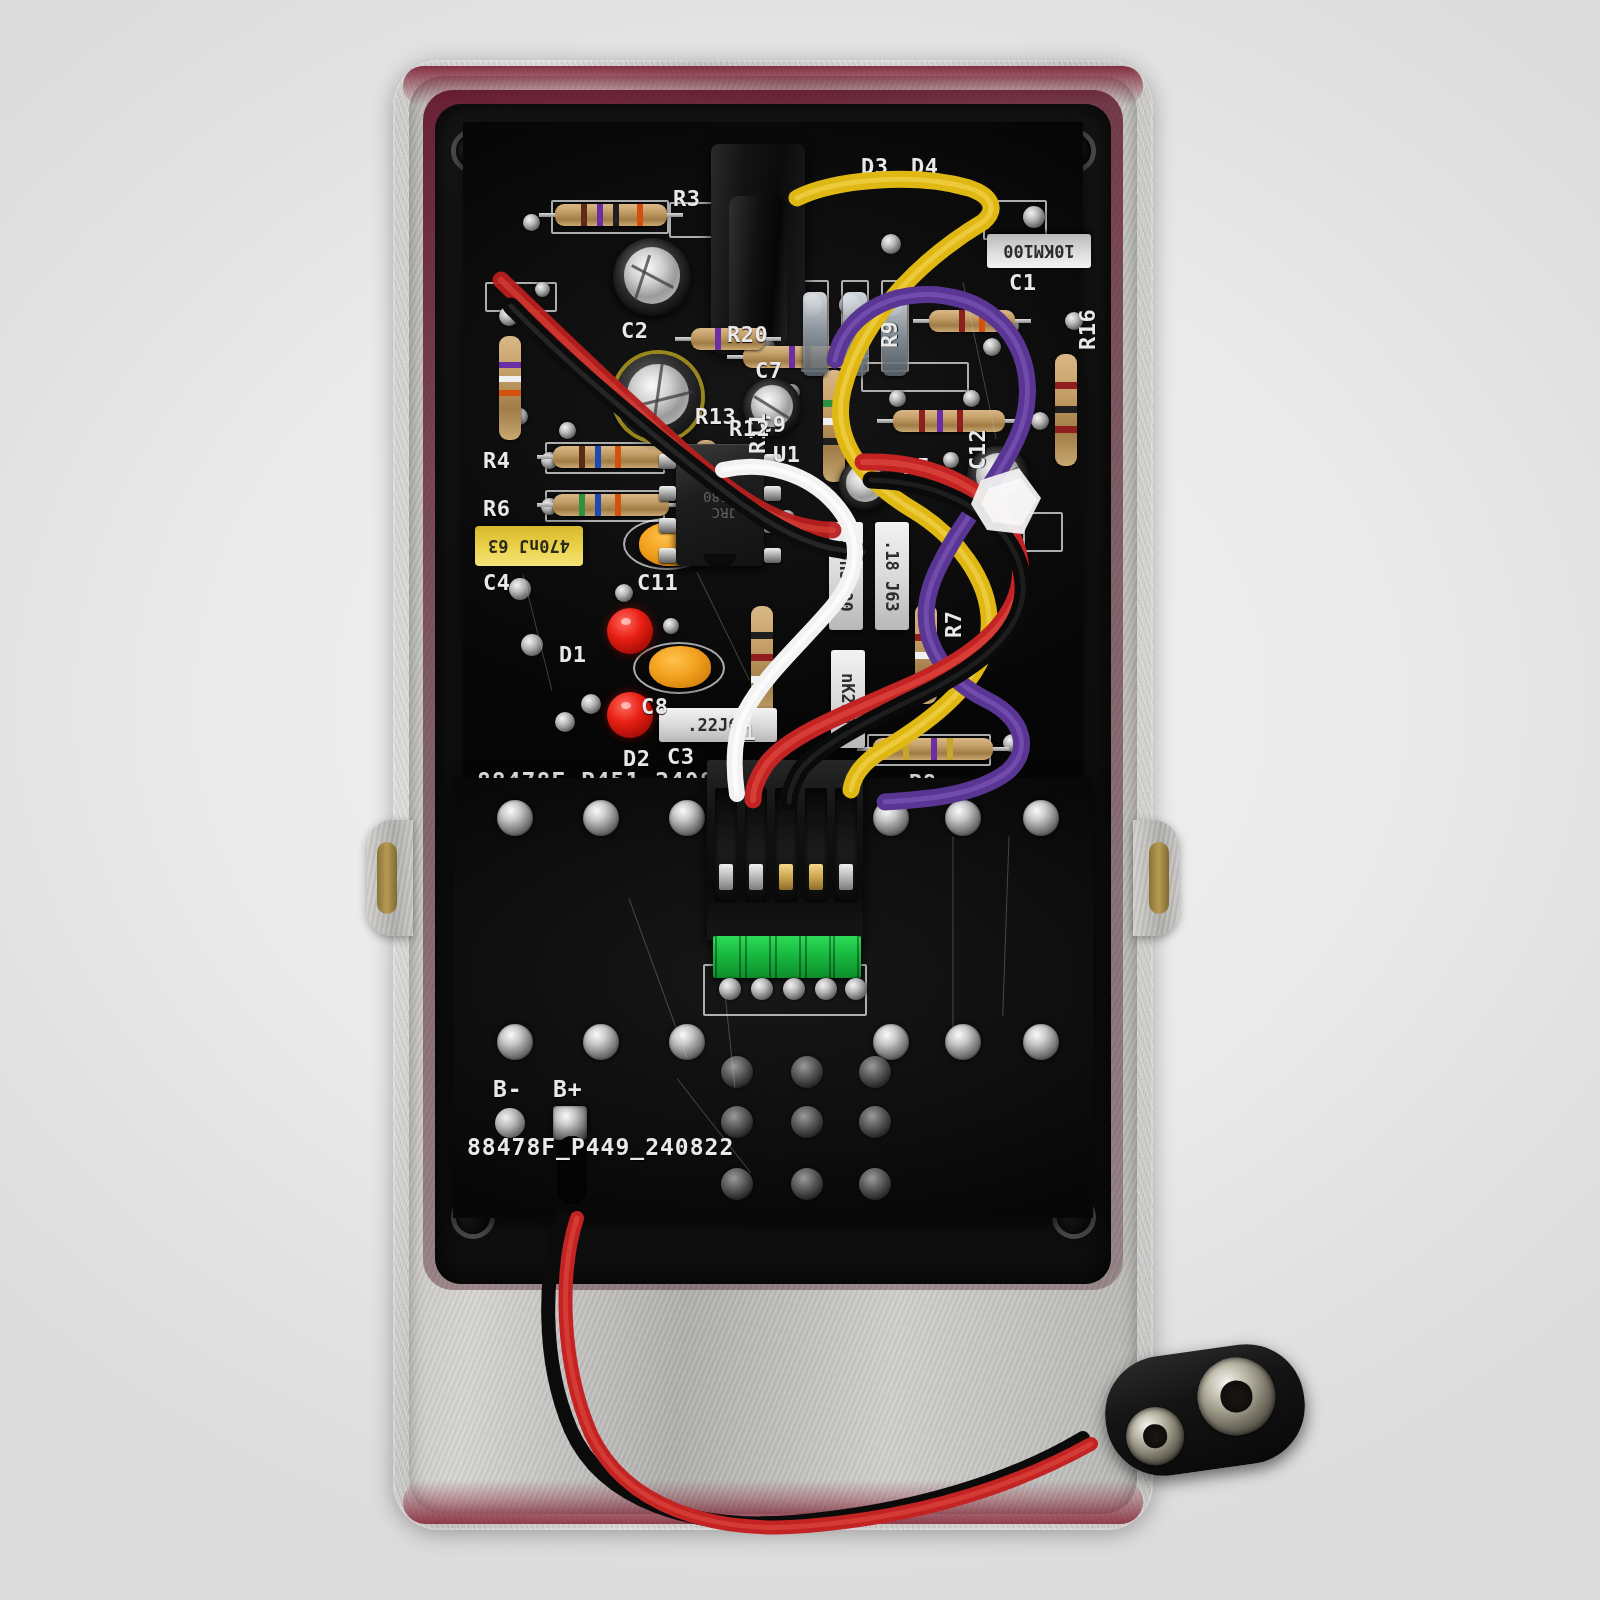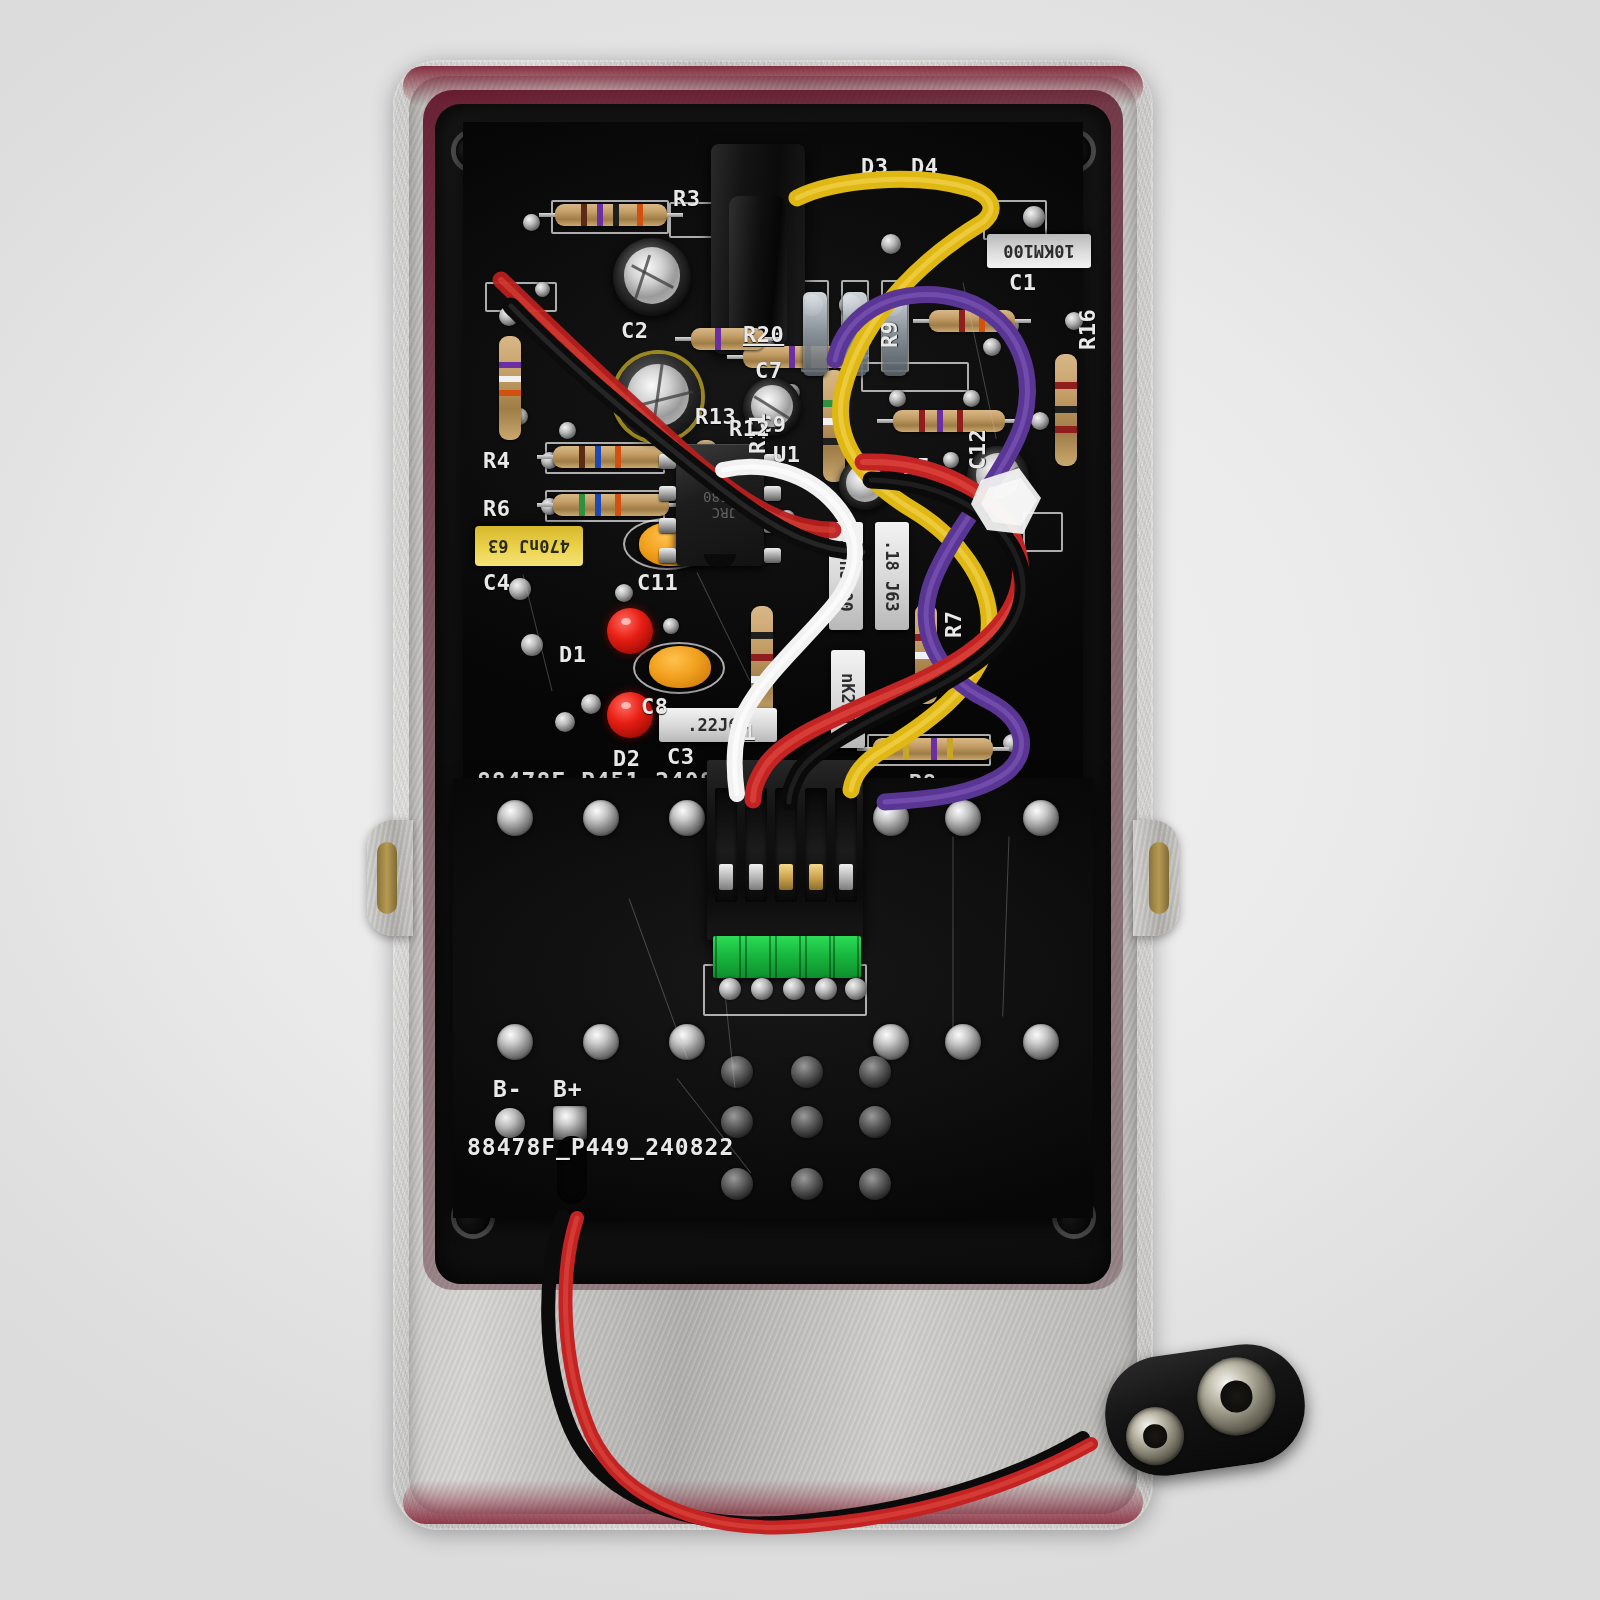--- a/index.html
+++ b/index.html
@@ -547,30 +547,30 @@
         <div class="ic-pin" style="right:-17px;top:74px;"></div>
         <div class="ic-pin" style="right:-17px;top:104px;"></div>
       </div>
 
       <div class="led" style="left:144px;top:486px;"></div>
       <div class="led" style="left:144px;top:570px;"></div>
 
       <div class="silk md" style="left:210px;top:64px;">R3</div>
       <div class="silk md" style="left:158px;top:196px;">C2</div>
       <div class="silk md" style="left:104px;top:320px;transform:rotate(0deg);"></div>
-      <div class="silk md" style="left:280px;top:200px;text-decoration:underline;">R20</div>
+      <div class="silk md" style="left:264px;top:200px;">R20</div>
       <div class="silk md" style="left:232px;top:282px;">R13</div>
       <div class="silk md" style="left:296px;top:290px;">C9</div>
       <div class="silk md" style="left:20px;top:326px;">R4</div>
       <div class="silk md" style="left:20px;top:374px;">R6</div>
       <div class="silk md" style="left:20px;top:448px;">C4</div>
       <div class="silk md" style="left:174px;top:448px;">C11</div>
       <div class="silk md" style="left:178px;top:572px;">C8</div>
       <div class="silk md" style="left:96px;top:520px;">D1</div>
-      <div class="silk md" style="left:150px;top:624px;">D2</div>
+      <div class="silk md" style="left:160px;top:624px;">D2</div>
       <div class="silk md" style="left:204px;top:622px;text-align:center;">C3</div>
       <div class="silk md" style="left:398px;top:32px;">D3</div>
       <div class="silk md" style="left:448px;top:32px;">D4</div>
       <div class="silk md" style="left:546px;top:148px;">C1</div>
       <div class="silk md" style="left:414px;top:226px;transform:rotate(-90deg);transform-origin:left top;">R9</div>
       <div class="silk md" style="left:612px;top:228px;transform:rotate(-90deg);transform-origin:left top;">R16</div>
       <div class="silk md" style="left:440px;top:332px;">R5</div>
       <div class="silk md" style="left:292px;top:236px;">C7</div>
       <div class="silk md" style="left:282px;top:332px;transform:rotate(-90deg);transform-origin:left top;">R11</div>
       <div class="silk md" style="left:266px;top:294px;">R12</div>

